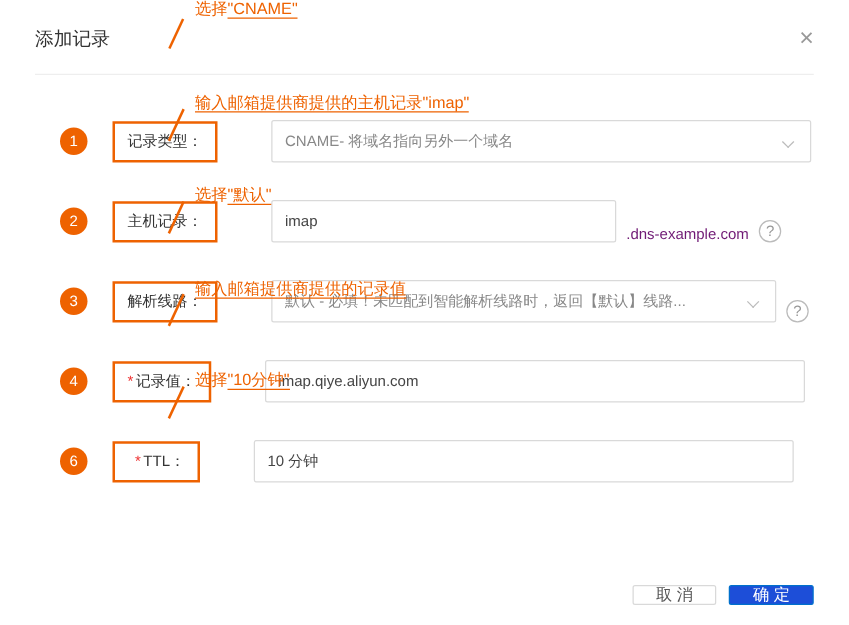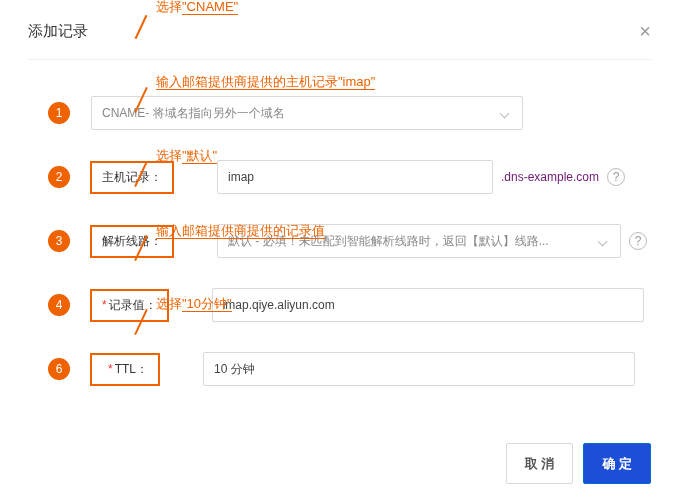--- a/index.html
+++ b/index.html
@@ -6,33 +6,33 @@
   body { width: 679px; height: 500px; background: #fff; position: relative; }
   .modal { padding: 20px 28px; }
   .header { display: flex; justify-content: space-between; align-items: center; padding-bottom: 16px; border-bottom: 1px solid #eee; }
   .title { font-size: 15px; color: #333; }
   .close { font-size: 20px; color: #999; cursor: pointer; font-weight: 300; }
   .form { padding-top: 8px; padding-left: 20px; }
   .row { display: flex; align-items: center; position: relative; margin-top: 14px; }
   .badge { width: 22px; height: 22px; border-radius: 50%; background: #ee6200; color: #fff; font-size: 12px; display: flex; align-items: center; justify-content: center; position: absolute; left: 0; top: 50%; transform: translateY(-50%); }
   .label-box { border: 2px solid #ee6200; padding: 6px 10px; font-size: 12px; color: #333; margin-left: 42px; min-width: 70px; text-align: right; }
   .req { color: #e33; margin-right: 2px; }
-  .field { flex: 1; margin-left: 12px; display: flex; align-items: center; padding-left: 31px; }
+  .field { flex: 1; margin-left: 12px; display: flex; align-items: flex-end; padding-left: 31px; }
   .select, .input, .input-combo { height: 34px; border: 1px solid #d9d9d9; border-radius: 2px; padding: 0 10px; font-size: 12px; color: #888; display: flex; align-items: center; background: #fff; }
   .select { justify-content: space-between; flex: 1; max-width: 432px; }
   .input { flex: 1; max-width: 432px; color: #444; }
   .input-combo { flex: 1; max-width: 432px; color: #444; }
   .chevron { border: solid #bbb; border-width: 0 1px 1px 0; display: inline-block; padding: 3px; transform: rotate(45deg); margin-right: 4px; }
   .suffix { font-size: 12px; color: #701a75; margin-left: 8px; }
   .help { width: 18px; height: 18px; border: 1px solid #bbb; border-radius: 50%; color: #999; font-size: 12px; display: flex; align-items: center; justify-content: center; margin-left: 8px; }
   .annot { color: #ee6200; font-size: 13px; position: absolute; white-space: nowrap; }
   .annot .underline { border-bottom: 1px solid #ee6200; }
   .annot-line { position: absolute; background: #ee6200; }
   .footer { position: absolute; bottom: 16px; right: 28px; display: flex; gap: 10px; }
-  .btn { height: 41px; padding: 0 18px; font-size: 13px; border-radius: 2px; display: flex; align-items: center; cursor: pointer; font-weight: bold; }
+  .btn { height: 16px; padding: 0 18px; font-size: 13px; border-radius: 2px; display: flex; align-items: center; cursor: pointer; }
   .btn-default { background: #fff; border: 1px solid #d9d9d9; color: #555; }
   .btn-primary { background: #1d4ed8; color: #fff; border: 1px solid #0070cc; }
   .imap-em { color: #ee6200; }
 </style>
 </head>
 <body>
 
 <div class="modal">
 
   <div class="header">
@@ -42,20 +42,21 @@
 
   <div class="form">
 
     <div class="annot" style="left:156px; top:-2px;">
       <span>选择</span><span class="underline">"CNAME"</span>
     </div>
     <div class="annot-line" style="left:140px; top:14px; width:2px; height:26px; transform: rotate(25deg);"></div>
 
     <div class="row" style="margin-top:28px;">
       <div class="badge">1</div>
+      <div class="label-box">记录类型：</div>
       <div class="field">
         <div class="select">
           <span>CNAME- 将域名指向另外一个域名</span>
           <span class="chevron"></span>
         </div>
       </div>
     </div>
 
     <div class="annot" style="left:156px; top:73px;">
       <span class="underline"><span>输入邮箱提供商提供的主机记录</span><span class="imap-em">"imap"</span></span>

